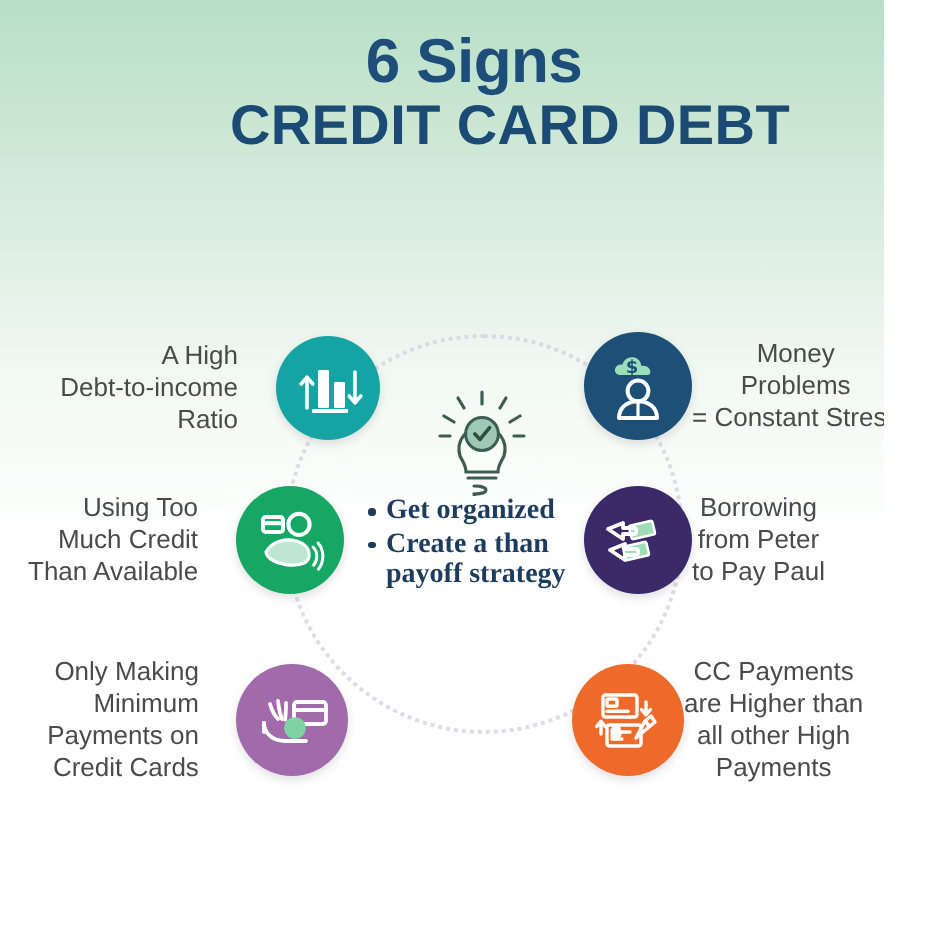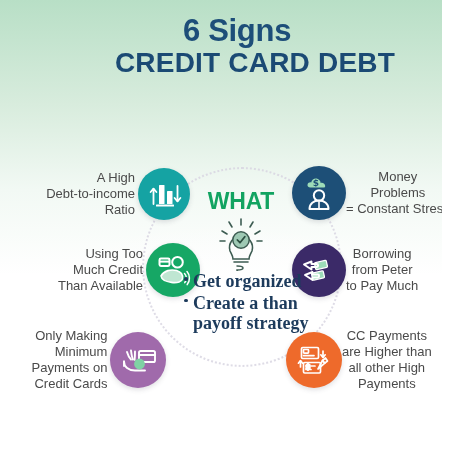--- a/index.html
+++ b/index.html
@@ -96,21 +96,21 @@
     margin-top: 4px;
     height: 54px;
   }
   .center-bullets {
     margin-top: 1px;
     text-align: left;
     padding-left: 16px;
   }
   .center-bullets li {
     font-family: "Liberation Serif", serif;
-    font-size: 18px;
+    font-size: 14px;
     font-weight: bold;
     color: #1d3b5c;
     line-height: 1.12;
     margin-bottom: 1px;
     list-style: none;
     position: relative;
     padding-left: 9px;
   }
   .center-bullets li::before {
     content: "";
@@ -141,26 +141,26 @@
     align-items: center;
     justify-content: center;
     box-shadow: 0 2px 5px rgba(60,60,80,0.16);
   }
   .label {
     font-size: 13px;
     color: #4a4a4a;
     line-height: 1.22;
     white-space: pre-line;
   }
-  .item.left .label { text-align: right; padding-right: 3px; }
+  .item.left .label { text-align: right; padding-right: 19px; }
   .item.right .label { text-align: center; padding-left: 0; }
 
   
   #item-dti      { left: 18px;  top: 168px; width: 172px; justify-content: flex-end; }
-  #item-credit   { left: 28px;  top: 243px; width: 172px; justify-content: flex-end; }
+  #item-credit   { left: 14px;  top: 243px; width: 172px; justify-content: flex-start; }
   #item-minimum  { left: 8px;   top: 328px; width: 182px; justify-content: center; }
 
   #item-money    { left: 292px; top: 166px; width: 178px; }
   #item-borrow   { left: 292px; top: 243px; width: 178px; }
   #item-ccpay    { left: 286px; top: 328px; width: 188px; }
 
   svg { display: block; }
 </style>
 </head>
 <body>
@@ -168,21 +168,20 @@
 <div id="poster">
 
   <div class="header">
     <div class="h-line1">6 Signs</div>
     <div class="h-line3">CREDIT CARD DEBT</div>
   </div>
 
   <div class="dot-ring"></div>
 
   <div class="center">
-    <div class="center-title">WHAT</div>
 
     <div class="bulb-wrap">
       <svg width="146" height="54" viewBox="0 0 146 54">
         <g transform="translate(73,27)" stroke="#3d5c52" stroke-width="1.6" fill="none" stroke-linecap="round">
           <line x1="0" y1="-25" x2="0" y2="-19"></line>
           <line x1="-12" y1="-22" x2="-9" y2="-17"></line>
           <line x1="12" y1="-22" x2="9" y2="-17"></line>
           <line x1="-19" y1="-13" x2="-14" y2="-10"></line>
           <line x1="19" y1="-13" x2="14" y2="-10"></line>
           <line x1="-21" y1="-3" x2="-16" y2="-3"></line>
@@ -287,21 +286,21 @@
           <rect x="14" y="23" width="12" height="7" rx="1" transform="rotate(-13 20 26.5)"></rect>
         </g>
         <g fill="none" stroke="#ffffff" stroke-width="1.9" stroke-linejoin="round" stroke-linecap="round">
           <path d="M 6,15.5 L 13.5,12.5 L 13.5,15 L 19,15 C 20.5,15 20.5,18 19,18 L 13.5,18 L 13.5,20.5 Z"></path>
           <path d="M 7,26 L 14.5,23 L 14.5,25.5 L 20,25.5 C 21.5,25.5 21.5,28.5 20,28.5 L 14.5,28.5 L 14.5,31 Z"></path>
         </g>
       </svg>
     </div>
     <div class="label">Borrowing
 from Peter
-to Pay Much</div>
+to Pay Paul</div>
   </div>
 
   <div class="item right" id="item-ccpay">
     <div class="circle" style="width:56px;height:56px;background:#ee6a2b;">
       <svg width="44" height="44" viewBox="0 0 44 44">
         <g fill="none" stroke="#ffffff" stroke-width="1.7" stroke-linejoin="round" stroke-linecap="round">
           <rect x="9.5" y="9.5" width="17" height="11" rx="1.3"></rect>
           <rect x="11.5" y="11.5" width="5" height="3.6" rx="0.6"></rect>
           <line x1="11.5" y1="17.6" x2="22" y2="17.6"></line>
           <rect x="11.5" y="24.5" width="17" height="10.5" rx="1.2"></rect>

